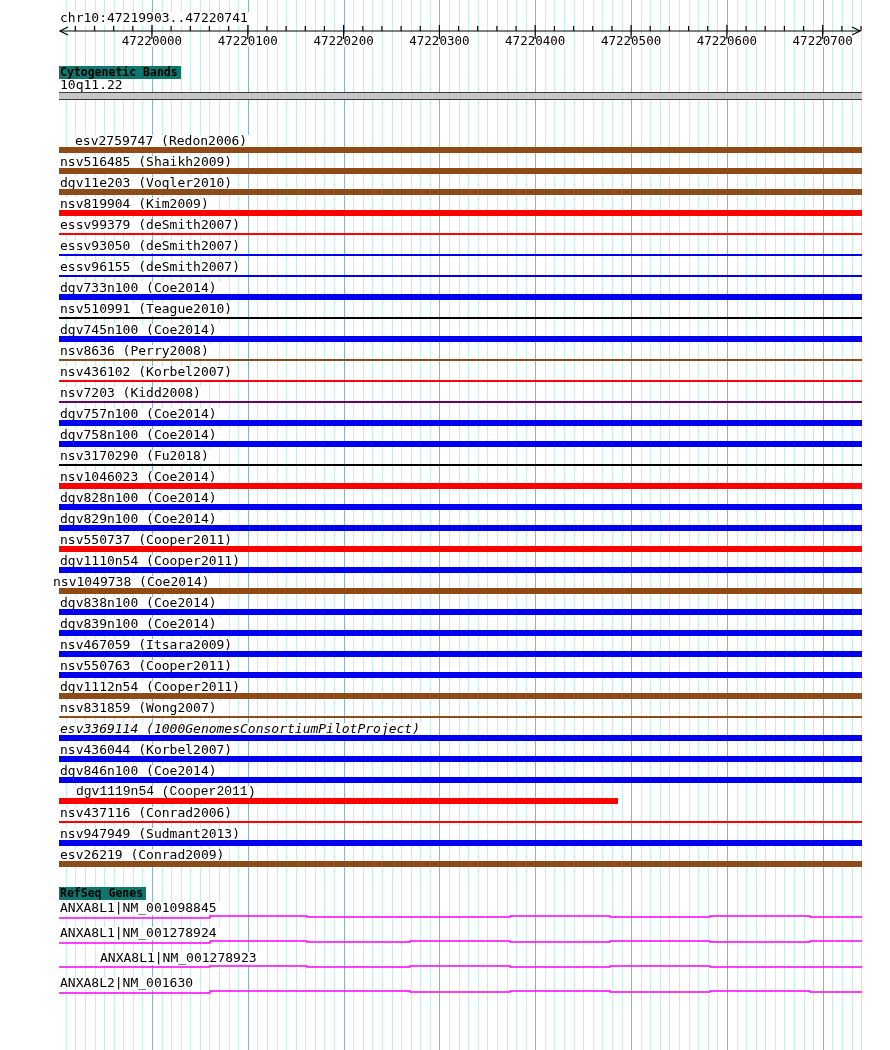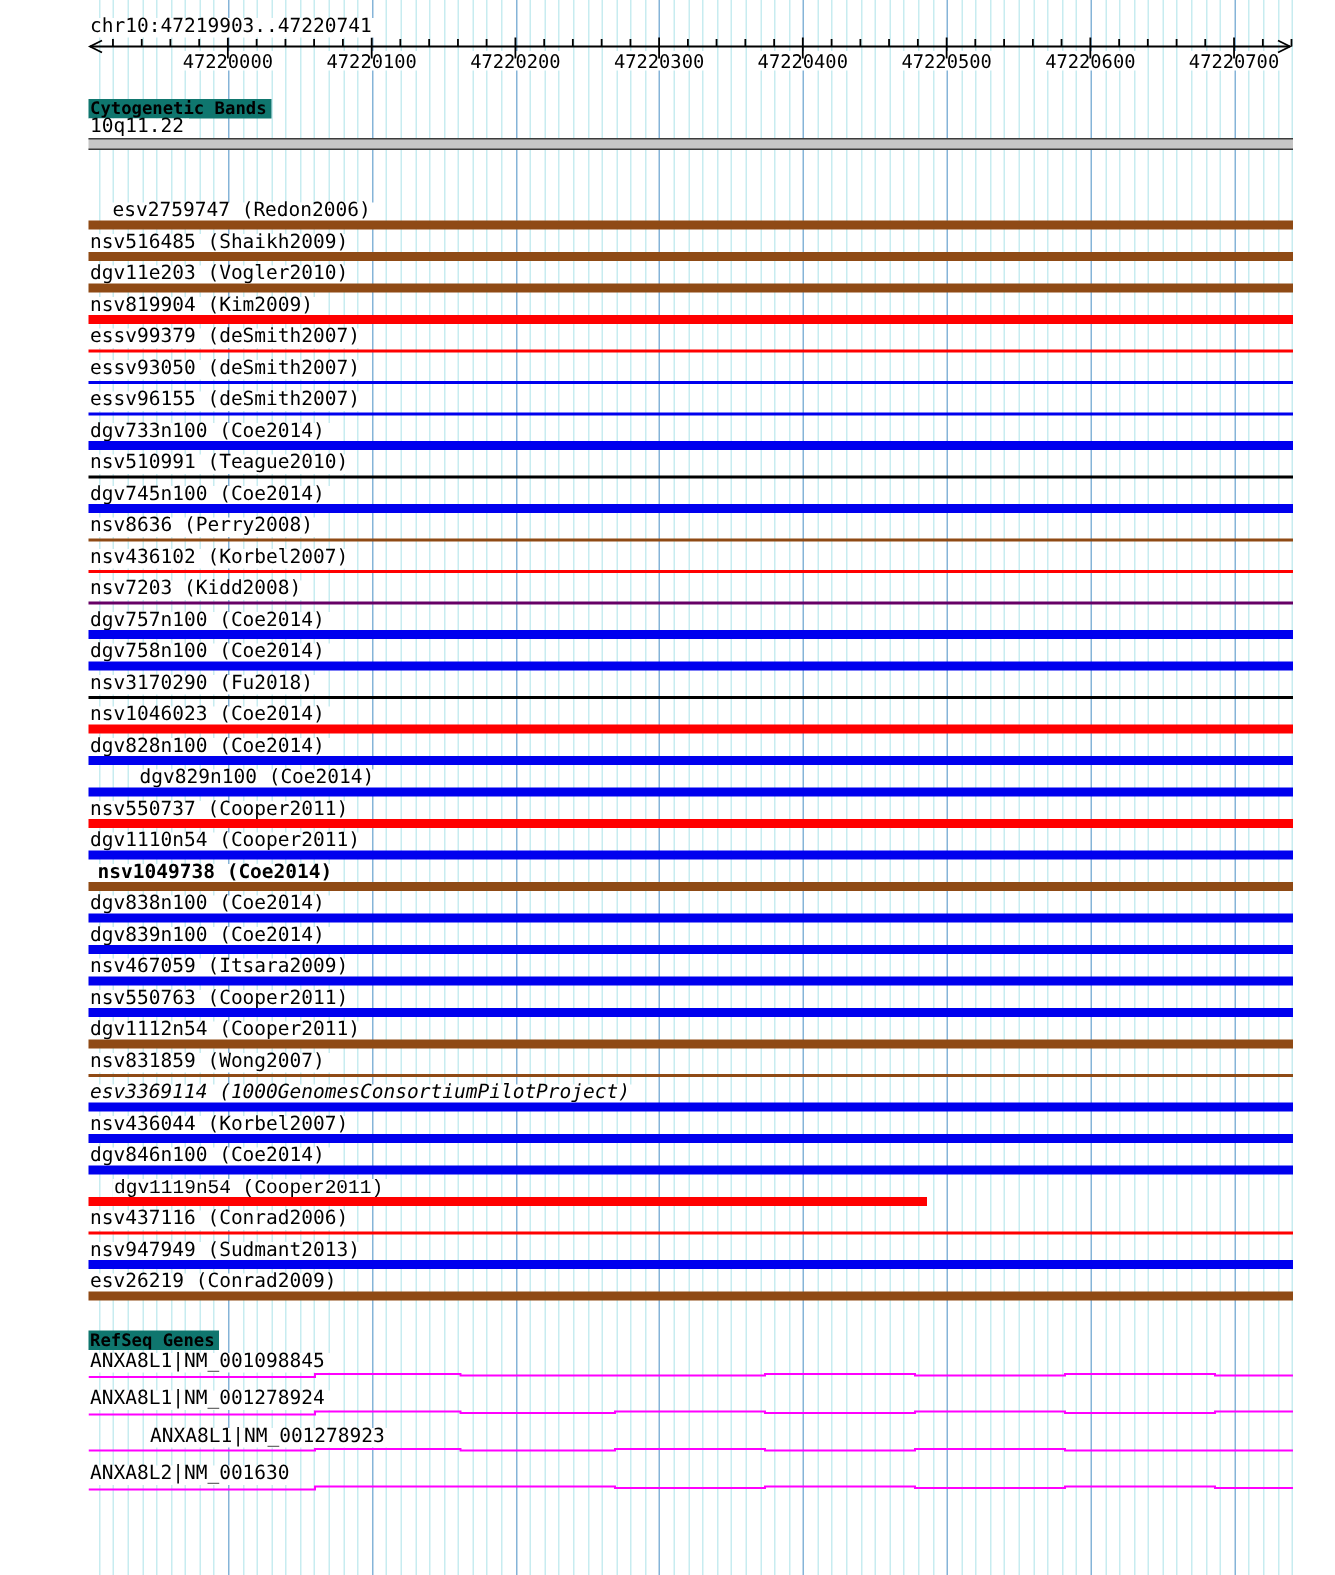--- a/index.html
+++ b/index.html
@@ -213,27 +213,27 @@
       <div class="txt" style="left: 59px; top: 408px;">dgv757n100 (Coe2014)</div>
       <div class="bar" style="top: 420px; height: 6px; width: 803px; background: rgb(0, 0, 238);"></div>
       <div class="txt" style="left: 59px; top: 429px;">dgv758n100 (Coe2014)</div>
       <div class="bar" style="top: 441px; height: 6px; width: 803px; background: rgb(0, 0, 238);"></div>
       <div class="txt" style="left: 59px; top: 450px;">nsv3170290 (Fu2018)</div>
       <div class="bar" style="top: 464px; height: 2px; width: 803px; background: rgb(0, 0, 0);"></div>
       <div class="txt" style="left: 59px; top: 471px;">nsv1046023 (Coe2014)</div>
       <div class="bar" style="top: 483px; height: 6px; width: 803px; background: rgb(255, 0, 0);"></div>
       <div class="txt" style="left: 59px; top: 492px;">dgv828n100 (Coe2014)</div>
       <div class="bar" style="top: 504px; height: 6px; width: 803px; background: rgb(0, 0, 238);"></div>
-      <div class="txt" style="left: 59px; top: 513px; margin-left: 33px;">dgv829n100 (Coe2014)</div>
+      <div class="txt" style="left: 59px; top: 513px;">dgv829n100 (Coe2014)</div>
       <div class="bar" style="top: 525px; height: 6px; width: 803px; background: rgb(0, 0, 238);"></div>
       <div class="txt" style="left: 59px; top: 534px;">nsv550737 (Cooper2011)</div>
       <div class="bar" style="top: 546px; height: 6px; width: 803px; background: rgb(255, 0, 0);"></div>
       <div class="txt" style="left: 59px; top: 555px;">dgv1110n54 (Cooper2011)</div>
       <div class="bar" style="top: 567px; height: 6px; width: 803px; background: rgb(0, 0, 238);"></div>
-      <div class="txt" style="left: 64px; top: 576px; font-weight: bold;">nsv1049738 (Coe2014)</div>
+      <div class="txt" style="left: 52px; top: 576px;">nsv1049738 (Coe2014)</div>
       <div class="bar" style="top: 588px; height: 6px; width: 803px; background: rgb(143, 74, 21);"></div>
       <div class="txt" style="left: 59px; top: 597px;">dgv838n100 (Coe2014)</div>
       <div class="bar" style="top: 609px; height: 6px; width: 803px; background: rgb(0, 0, 238);"></div>
       <div class="txt" style="left: 59px; top: 618px;">dgv839n100 (Coe2014)</div>
       <div class="bar" style="top: 630px; height: 6px; width: 803px; background: rgb(0, 0, 238);"></div>
       <div class="txt" style="left: 59px; top: 639px;">nsv467059 (Itsara2009)</div>
       <div class="bar" style="top: 651px; height: 6px; width: 803px; background: rgb(0, 0, 238);"></div>
       <div class="txt" style="left: 59px; top: 660px;">nsv550763 (Cooper2011)</div>
       <div class="bar" style="top: 672px; height: 6px; width: 803px; background: rgb(0, 0, 238);"></div>
       <div class="txt" style="left: 59px; top: 681px;">dgv1112n54 (Cooper2011)</div>

